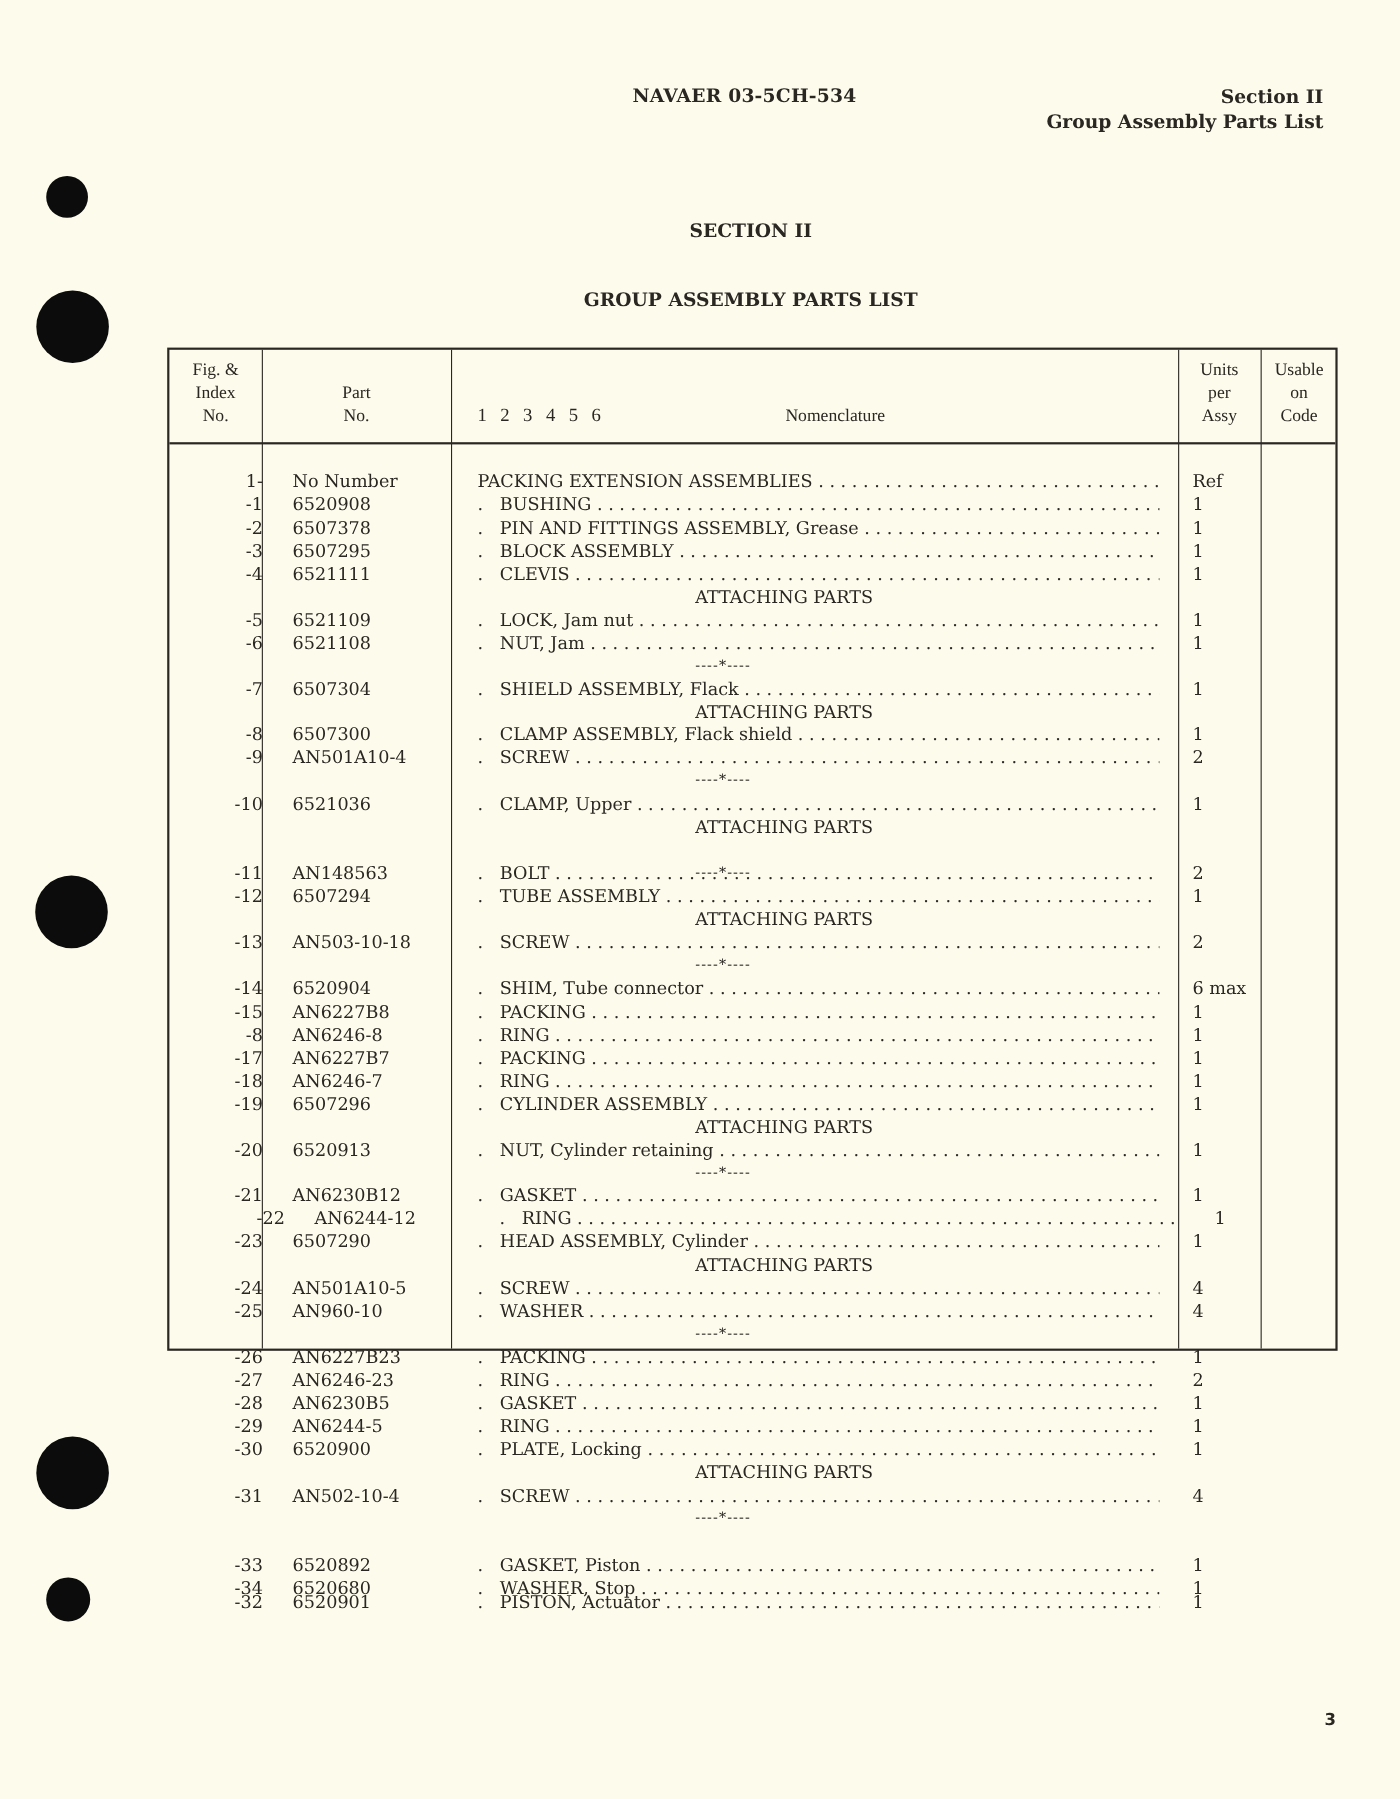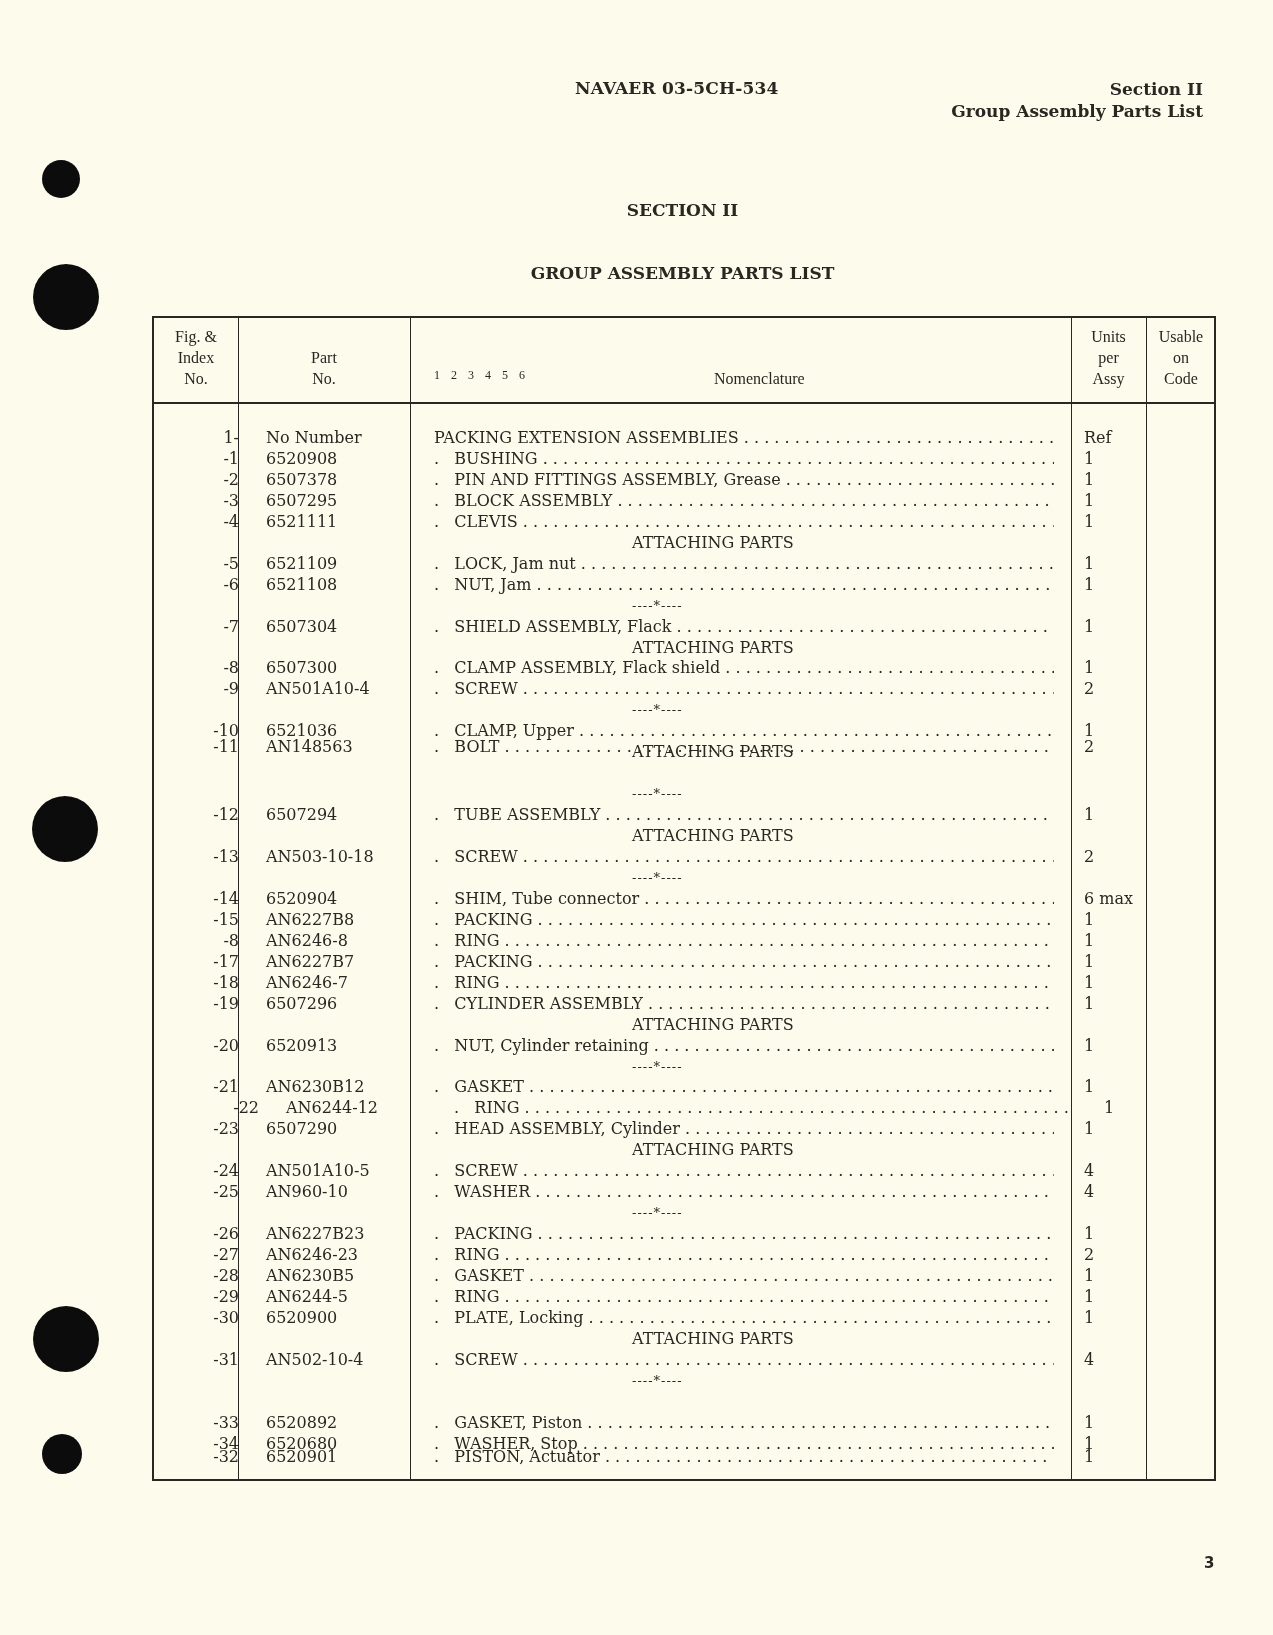--- a/index.html
+++ b/index.html
@@ -12,28 +12,28 @@
       color: #2a2622;
     }
     .hole { position: absolute; background: #0c0c0c; border-radius: 50%; }
     .hdr-left { position: absolute; left: 575px; top: 78px; font-size: 17px; font-weight: bold; letter-spacing: 0.2px; }
     .hdr-right { position: absolute; right: 70px; top: 78px; text-align: right; font-size: 17px; font-weight: bold; line-height: 22px; }
     .sec-title { position: absolute; left: 0; width: 1365px; text-align: center; font-size: 17px; font-weight: bold; }
     .page-num { position: absolute; left: 1204px; top: 1554px; font-family: "DejaVu Sans", sans-serif; font-weight: bold; font-size: 15px; }
 
     .table {
       position: absolute; left: 152px; top: 316px;
-      width: 1064px; height: 1165px;
+      width: 1064px; height: 912px;
       border: 2px solid #2a2622;
       box-sizing: border-box;
     }
     .vline { position: absolute; top: 0; bottom: 0; width: 0; border-left: 1.5px solid #2a2622; }
     .hline { position: absolute; left: 0; right: 0; top: 84px; border-top: 2px solid #2a2622; }
     .th { position: absolute; text-align: center; font-size: 16px; line-height: 21px; font-family: "Liberation Serif", serif; font-weight: normal; }
-    .th-seq { position: absolute; left: 280px; top: 50px; font-size: 12px; word-spacing: 8px; font-family: "Liberation Serif", serif; }
+    .th-seq { position: absolute; left: 280px; top: 50px; font-size: 17px; word-spacing: 8px; font-family: "Liberation Serif", serif; }
 
     .rows { position: absolute; left: 0; top: 0; width: 100%; }
     .row { position: absolute; left: 0; width: 100%; height: 21px; font-size: 16px; line-height: 21px; }
     .c-idx { position: absolute; left: 0; width: 85px; text-align: right; padding-right: 0; }
     .c-part { position: absolute; left: 112px; }
     .c-nom { position: absolute; left: 280px; width: 620px; overflow: hidden; white-space: nowrap; }
     .c-nom .dots { letter-spacing: 0; }
     .c-units { position: absolute; left: 930px; white-space: nowrap; }
     .attach { position: absolute; left: 478px; font-size: 16px; line-height: 21px; white-space: nowrap; }
     .sep { position: absolute; left: 478px; font-size: 13px; line-height: 21px; letter-spacing: 1px; }
@@ -150,21 +150,21 @@
         <span class="c-units">2</span>
       </div>
       <div class="sep" style="top: 381.35px;">----*----</div>
       <div class="row" style="top: 402.3px;">
         <span class="c-idx">-10</span>
         <span class="c-part">6521036</span>
         <span class="c-nom"><span>.&nbsp;&nbsp;&nbsp;</span><span>CLAMP, Upper</span><span class="dots">  .   .   .   .   .   .   .   .   .   .   .   .   .   .   .   .   .   .   .   .   .   .   .   .   .   .   .   .   .   .   .   .   .   .   .   .   .   .   .   .   .   .   .   .   .   .   .   .   .   .   .   .   .   .   .   .   .   .   .   .</span></span>
         <span class="c-units">1</span>
       </div>
       <div class="attach" style="top: 423.25px;">ATTACHING PARTS</div>
-      <div class="row" style="top: 418px;">
+      <div class="row" style="top: 465px;">
         <span class="c-idx">-11</span>
         <span class="c-part">AN148563</span>
         <span class="c-nom"><span>.&nbsp;&nbsp;&nbsp;</span><span>BOLT</span><span class="dots">  .   .   .   .   .   .   .   .   .   .   .   .   .   .   .   .   .   .   .   .   .   .   .   .   .   .   .   .   .   .   .   .   .   .   .   .   .   .   .   .   .   .   .   .   .   .   .   .   .   .   .   .   .   .   .   .   .   .   .   .</span></span>
         <span class="c-units">2</span>
       </div>
       <div class="sep" style="top: 465.15px;">----*----</div>
       <div class="row" style="top: 486.1px;">
         <span class="c-idx">-12</span>
         <span class="c-part">6507294</span>
         <span class="c-nom"><span>.&nbsp;&nbsp;&nbsp;</span><span>TUBE ASSEMBLY</span><span class="dots">  .   .   .   .   .   .   .   .   .   .   .   .   .   .   .   .   .   .   .   .   .   .   .   .   .   .   .   .   .   .   .   .   .   .   .   .   .   .   .   .   .   .   .   .   .   .   .   .   .   .   .   .   .   .   .   .   .   .   .   .</span></span>

